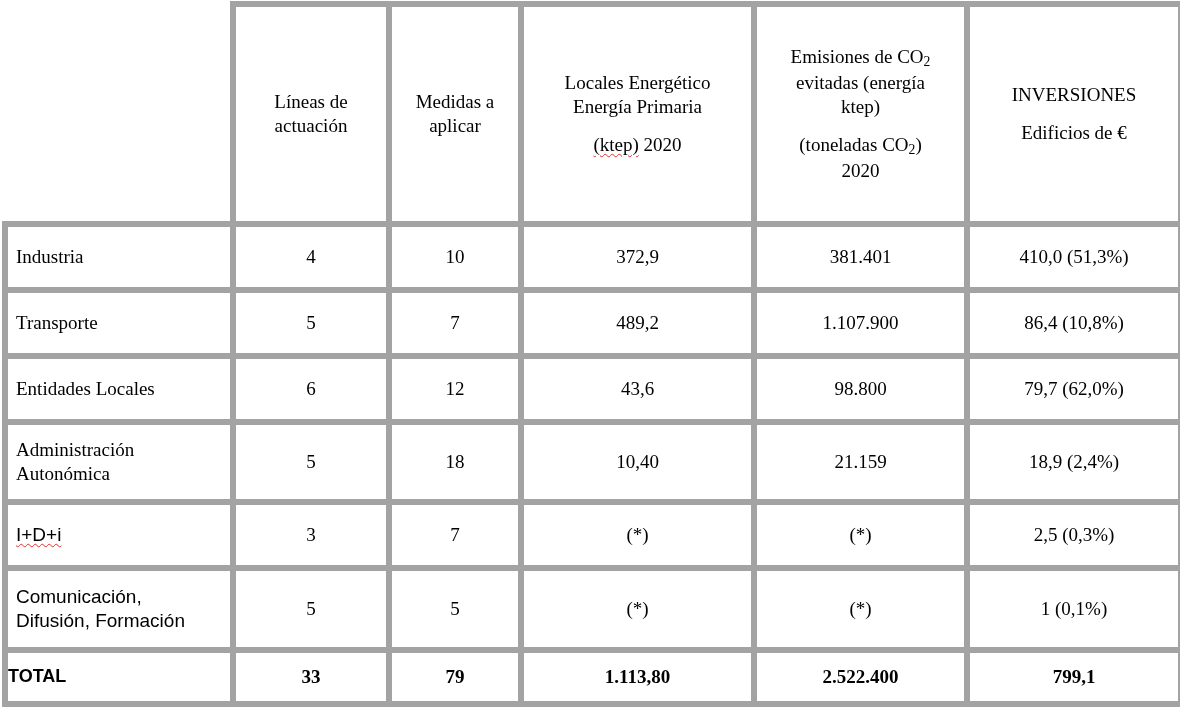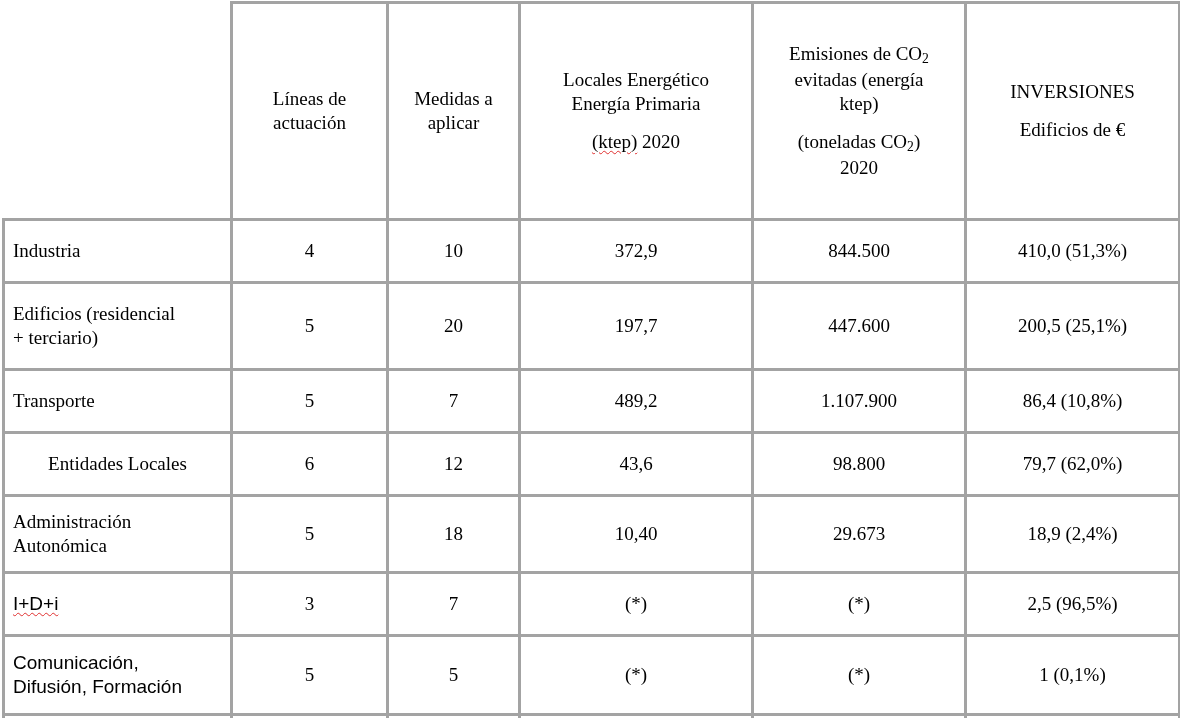--- a/index.html
+++ b/index.html
@@ -22,21 +22,21 @@
   }
   table.data-table {
     border-collapse: collapse;
     table-layout: fixed;
     width: 1176px;
     margin: 1px 0 0 2px;
     background: #ffffff;
   }
   table.data-table td,
   table.data-table th {
-    border: 3px solid #a3a3a3;
+    border: 6px solid #a3a3a3;
     padding: 0;
     vertical-align: middle;
     font-weight: normal;
     font-size: 19px;
     line-height: 1.28;
   }
   
   col.c0 { width: 228px; }
   col.c1 { width: 156px; }
   col.c2 { width: 132px; }
@@ -78,21 +78,21 @@
     font-family: "Liberation Sans", sans-serif;
     font-size: 18px;
   }
   tr.total-row td.num {
     font-size: 19px;
   }
   
   tr.r0 td { height: 48px; }
   tr.r1 td { height: 72px; }
   tr.r2 td { height: 48px; }
-  tr.r3 td { height: 48px; text-align: center; }
+  tr.r3 td { height: 48px; }
   tr.r4 td { height: 62px; }
   tr.r5 td { height: 48px; }
   tr.r6 td { height: 64px; }
 
   
   .squiggle {
     text-decoration: underline;
     text-decoration-style: wavy;
     text-decoration-color: #e03030;
     text-decoration-thickness: 1px;
@@ -153,35 +153,24 @@
         </td>
       </tr>
 
       <tr class="data-row r0">
         <td class="rowlabel">
           <span>Industria</span>
         </td>
         <td class="num">4</td>
         <td class="num">10</td>
         <td class="num">372,9</td>
-        <td class="num">844.500</td>
+        <td class="num">381.401</td>
         <td class="num">410,0 (51,3%)</td>
       </tr>
 
-      <tr class="data-row r1">
-        <td class="rowlabel">
-          <span>Edificios  (residencial</span><br>
-          <span>+ terciario)</span>
-        </td>
-        <td class="num">5</td>
-        <td class="num">20</td>
-        <td class="num">197,7</td>
-        <td class="num">447.600</td>
-        <td class="num">200,5 (25,1%)</td>
-      </tr>
 
       <tr class="data-row r2">
         <td class="rowlabel">
           <span>Transporte</span>
         </td>
         <td class="num">5</td>
         <td class="num">7</td>
         <td class="num">489,2</td>
         <td class="num">1.107.900</td>
         <td class="num">86,4 (10,8%)</td>
@@ -199,33 +188,33 @@
       </tr>
 
       <tr class="data-row r4">
         <td class="rowlabel">
           <span>Administración</span><br>
           <span>Autonómica</span>
         </td>
         <td class="num">5</td>
         <td class="num">18</td>
         <td class="num">10,40</td>
-        <td class="num">29.673</td>
+        <td class="num">21.159</td>
         <td class="num">18,9 (2,4%)</td>
       </tr>
 
       <tr class="data-row r5">
         <td class="rowlabel sans">
           <span class="squiggle">I+D+i</span>
         </td>
         <td class="num">3</td>
         <td class="num">7</td>
         <td class="num">(*)</td>
         <td class="num">(*)</td>
-        <td class="num">2,5 (96,5%)</td>
+        <td class="num">2,5 (0,3%)</td>
       </tr>
 
       <tr class="data-row r6">
         <td class="rowlabel sans">
           <span>Comunicación,</span><br>
           <span>Difusión, Formación</span>
         </td>
         <td class="num">5</td>
         <td class="num">5</td>
         <td class="num">(*)</td>

